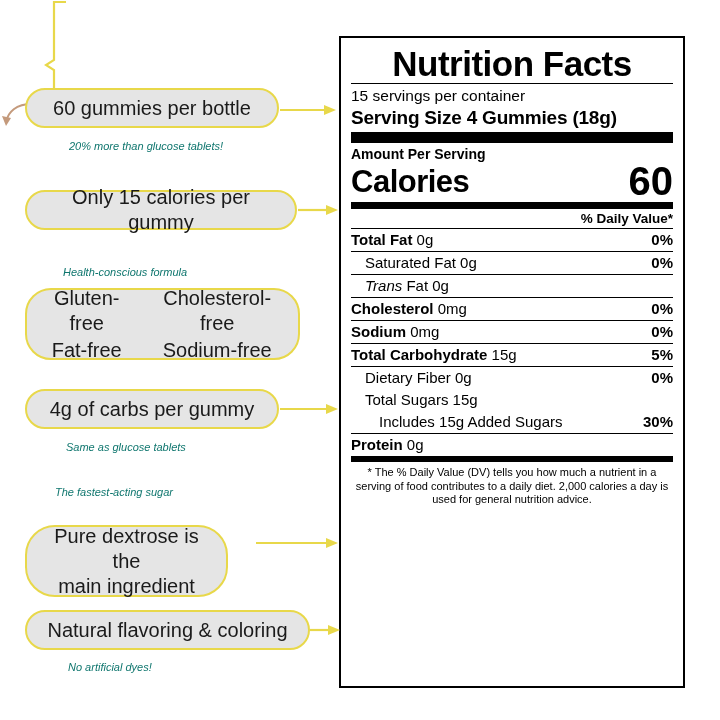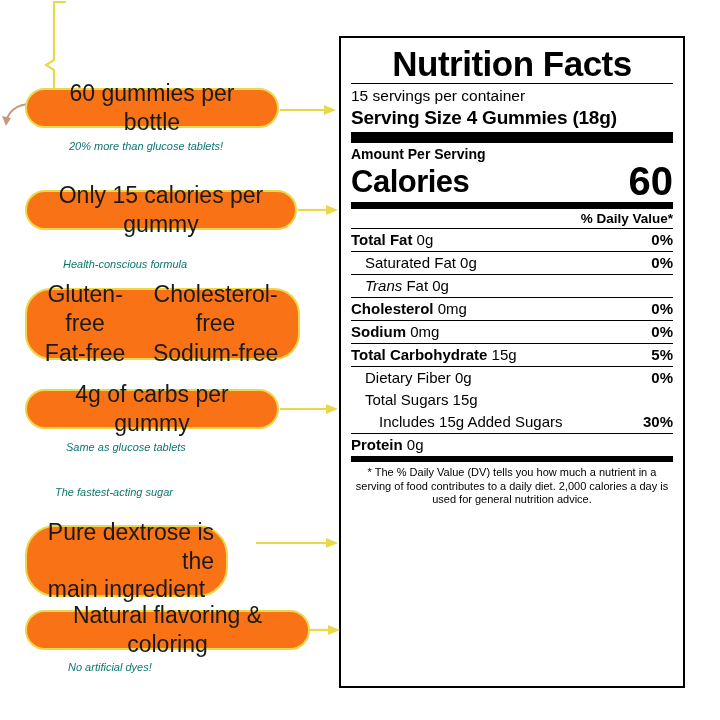--- a/index.html
+++ b/index.html
@@ -98,25 +98,25 @@
   .footnote {
     font-size: 11px;
     line-height: 1.25;
     text-align: center;
     padding: 4px 2px 0 2px;
   }
 
   
   .callout {
     position: absolute;
-    background: #f97316;
+    background: #e5e5e5;
     border: 2px solid #e8d84a;
     border-radius: 22px;
     color: #1a1a1a;
-    font-size: 23px;
+    font-size: 20px;
     display: flex;
     align-items: center;
     justify-content: center;
     text-align: center;
     box-sizing: border-box;
     padding: 6px 12px;
     line-height: 1.25;
   }
   .note {
     position: absolute;
@@ -229,21 +229,21 @@
 
 <div class="callout" style="left:25px; top:190px; width:272px; height:40px;">
   <span>Only 15 calories per gummy</span>
 </div>
 <svg class="arrow" style="left:298px; top:200px;" width="44" height="20">
   <path d="M0,10 L30,10"></path>
   <polygon points="40,10 28,5 28,15"></polygon>
 </svg>
 
 
-<div class="note" style="left:63px; top:258px;">Health-conscious formula</div>
+<div class="note" style="left:63px; top:266px;">Health-conscious formula</div>
 
 
 <div class="callout" style="left:25px; top:288px; width:275px; height:72px; border-radius:26px;">
   <div class="two-col">
     <span>Gluten-free</span>
     <span>Cholesterol-free</span>
     <span>Fat-free</span>
     <span>Sodium-free</span>
   </div>
 </div>
@@ -266,21 +266,21 @@
 </svg>
 
 
 <div class="note" style="left:55px; top:486px;">The fastest-acting sugar</div>
 <svg class="curve" style="left:32px; top:500px;" width="36" height="40">
   <path d="M26,2 C10,6 4,16 3,30"></path>
   <polygon points="3,36 -1,25 8,27"></polygon>
 </svg>
 
 
-<div class="callout" style="left:25px; top:525px; width:203px; height:72px; border-radius:30px; flex-direction:column;text-align:right;">
+<div class="callout" style="left:25px; top:525px; width:203px; height:72px; border-radius:30px; flex-direction:column;">
   <span>Pure dextrose is the</span>
   <span>main ingredient</span>
 </div>
 <svg class="arrow" style="left:256px; top:533px;" width="86" height="20">
   <path d="M0,10 L72,10"></path>
   <polygon points="82,10 70,5 70,15"></polygon>
 </svg>
 
 
 <div class="callout" style="left:25px; top:610px; width:285px; height:40px;">

